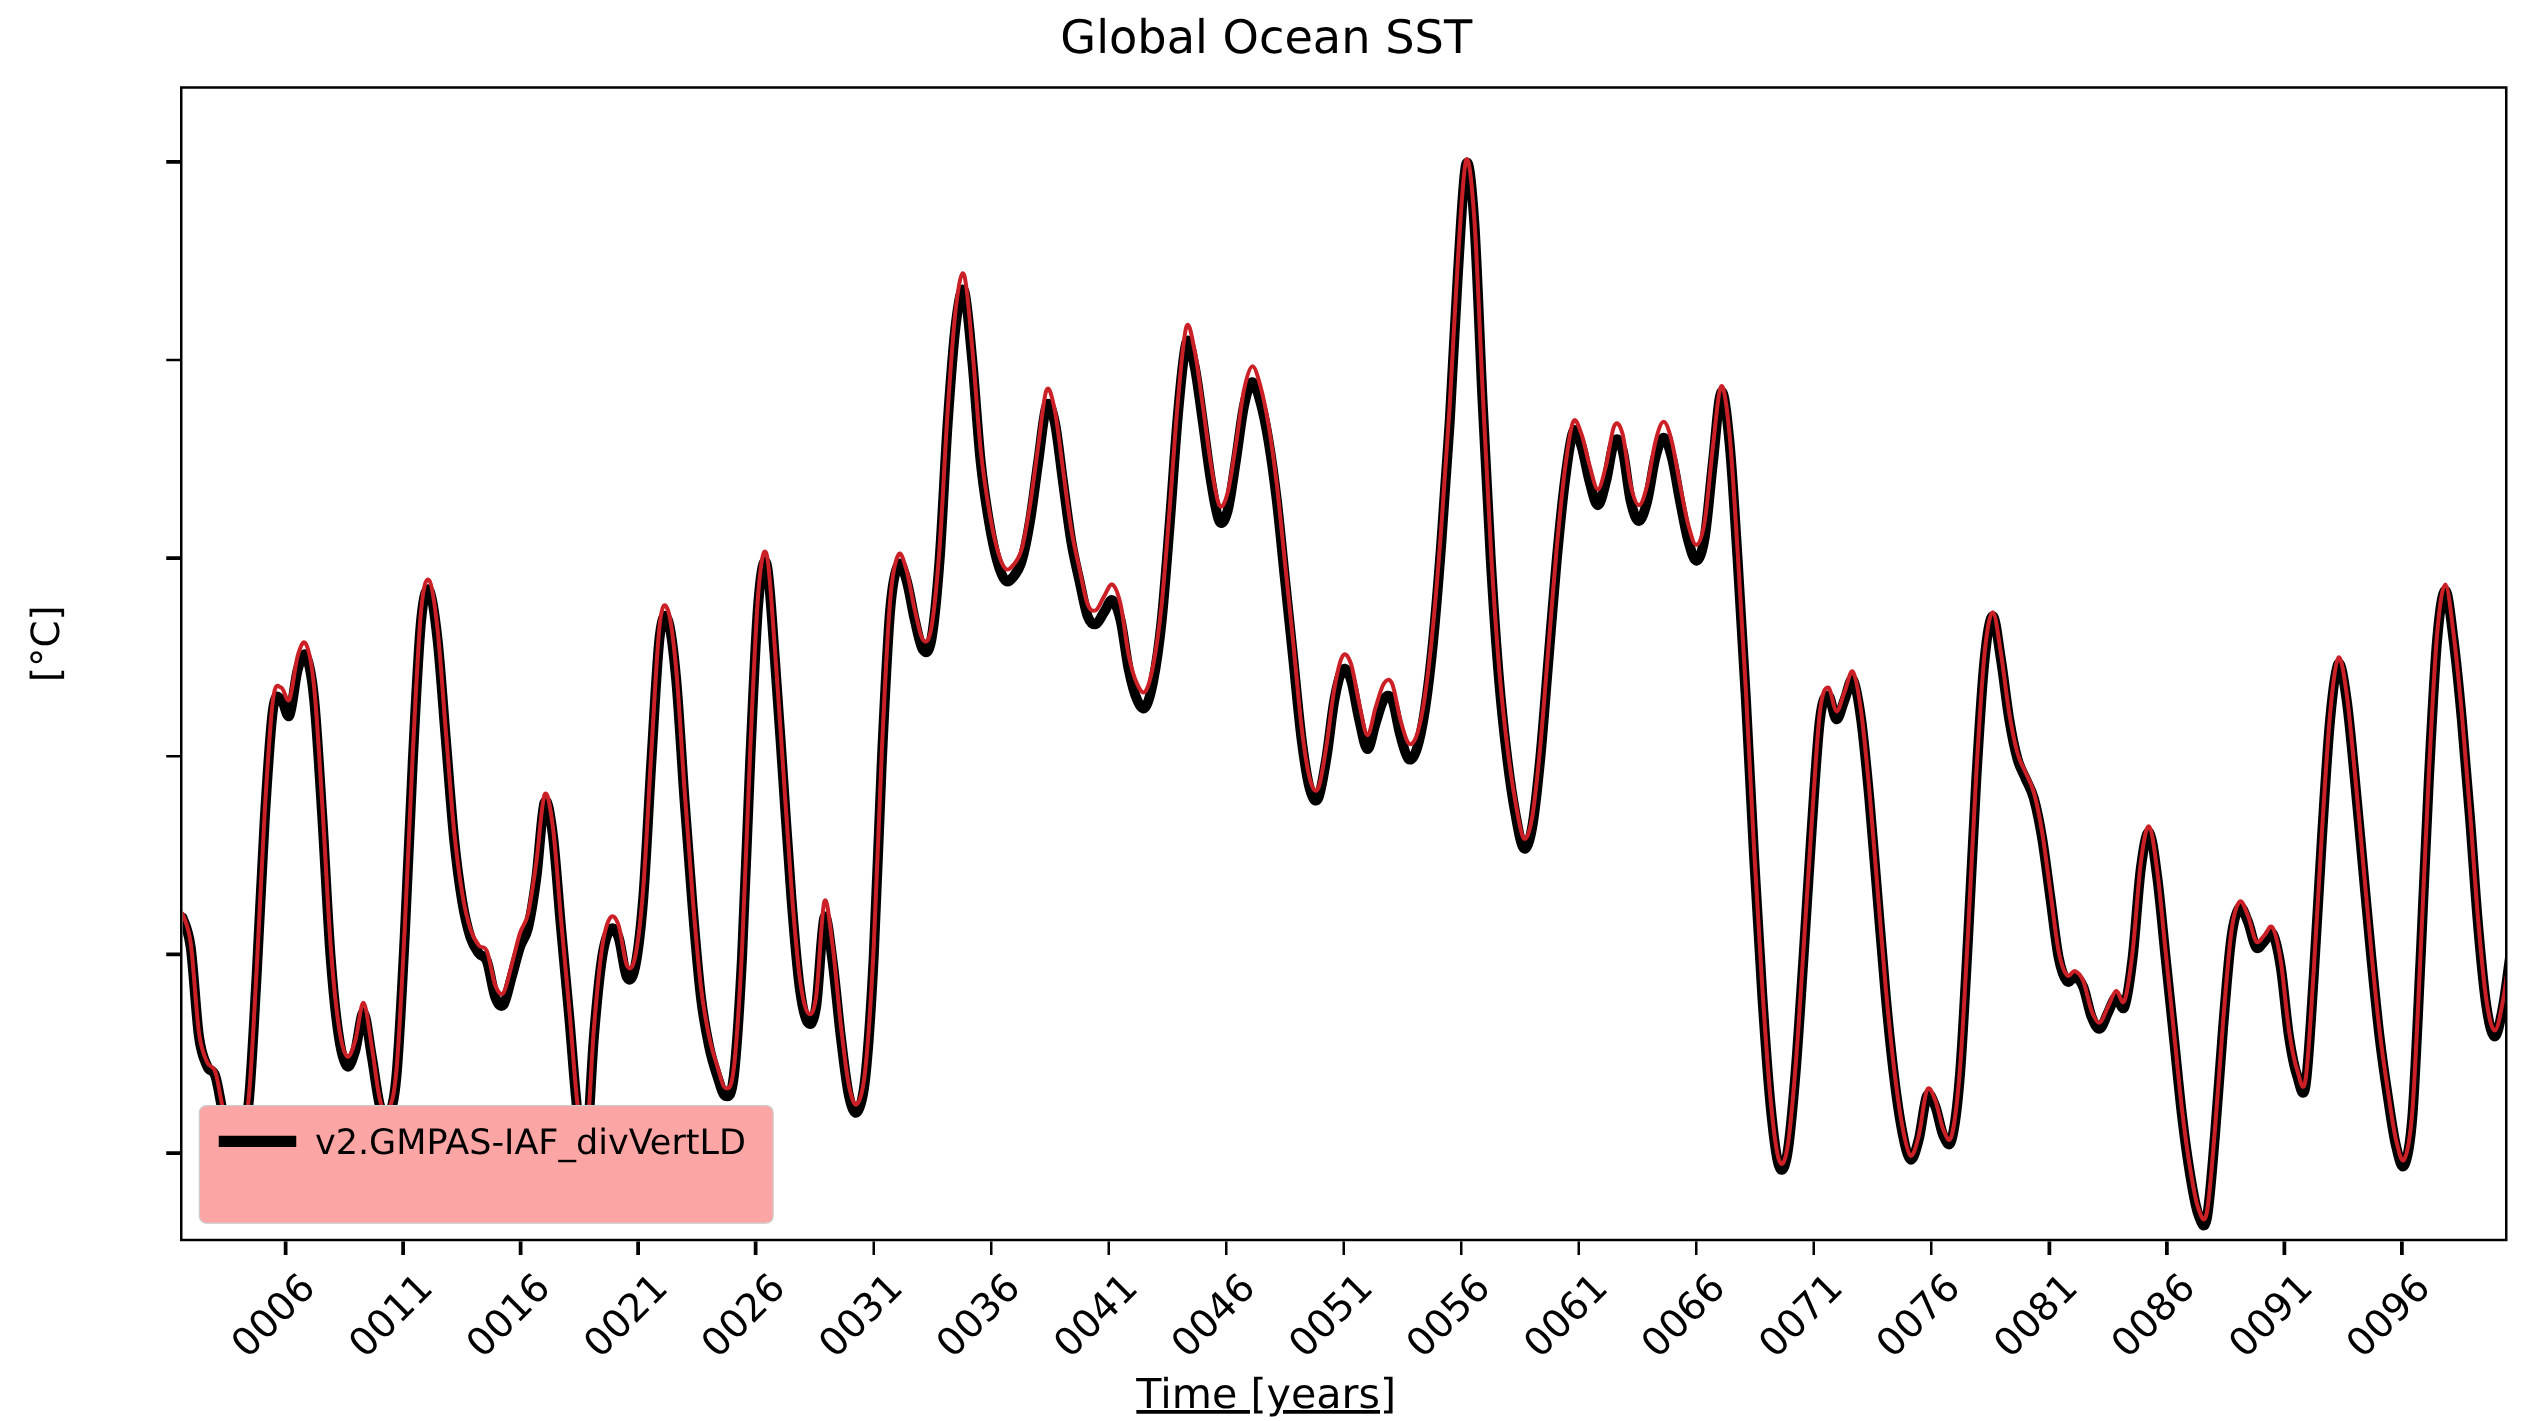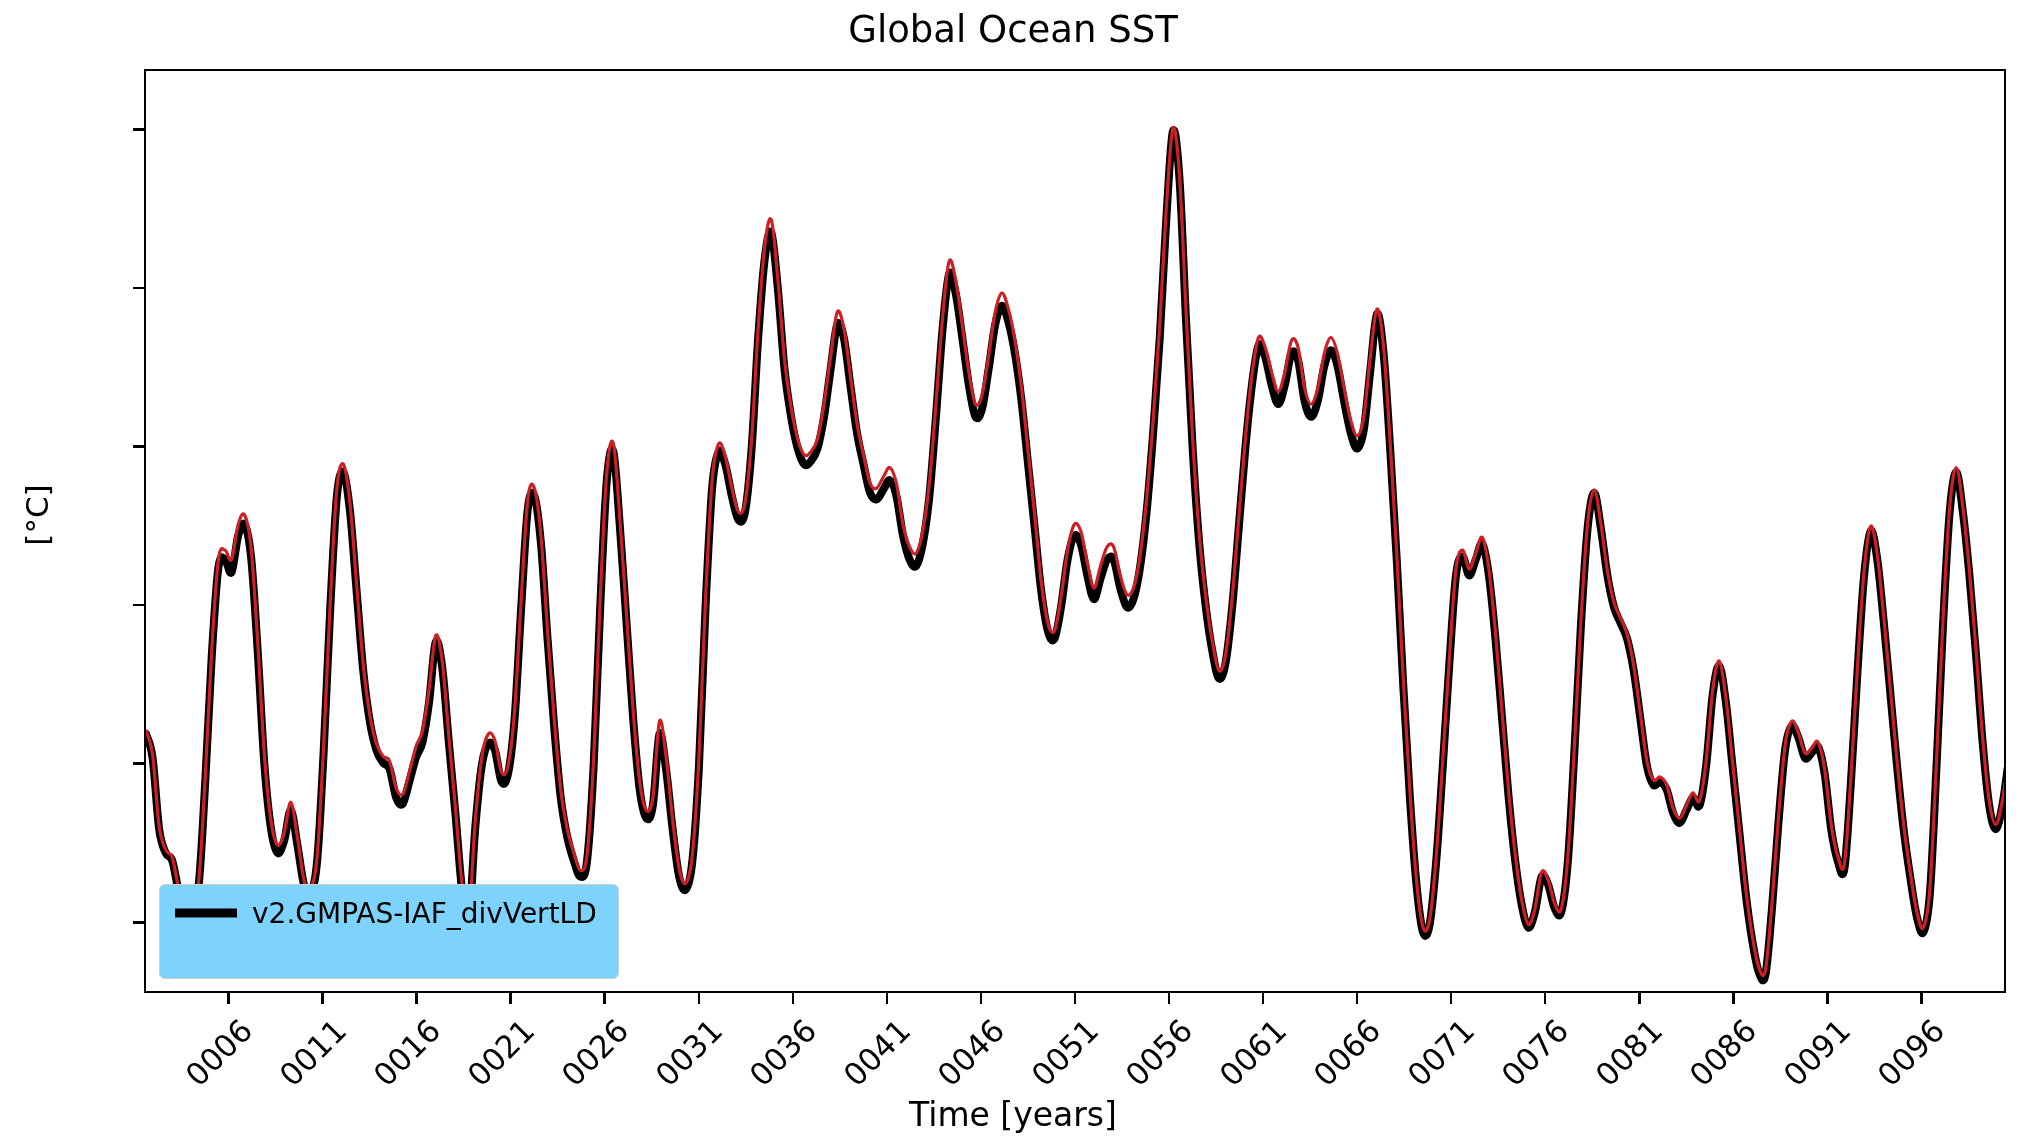--- a/index.html
+++ b/index.html
@@ -88,29 +88,30 @@
     text-align: right;
   }
   #xlabel {
     position: absolute;
     left: 0;
     top: 1095px;
     width: 2026px;
     text-align: center;
     font-size: 33px;
     color: #000000;
+    text-decoration: underline;
   }
   
   #legend {
     position: absolute;
     left: 159px;
     top: 884px;
     width: 460px;
     height: 95px;
-    background: #7dd3fc;
+    background: #fca5a5;
     border: 1.6px solid #cccccc;
     border-radius: 6px;
     box-sizing: border-box;
     padding: 9px 14px;
   }
   .legend-row {
     display: flex;
     align-items: center;
     height: 38px;
   }

